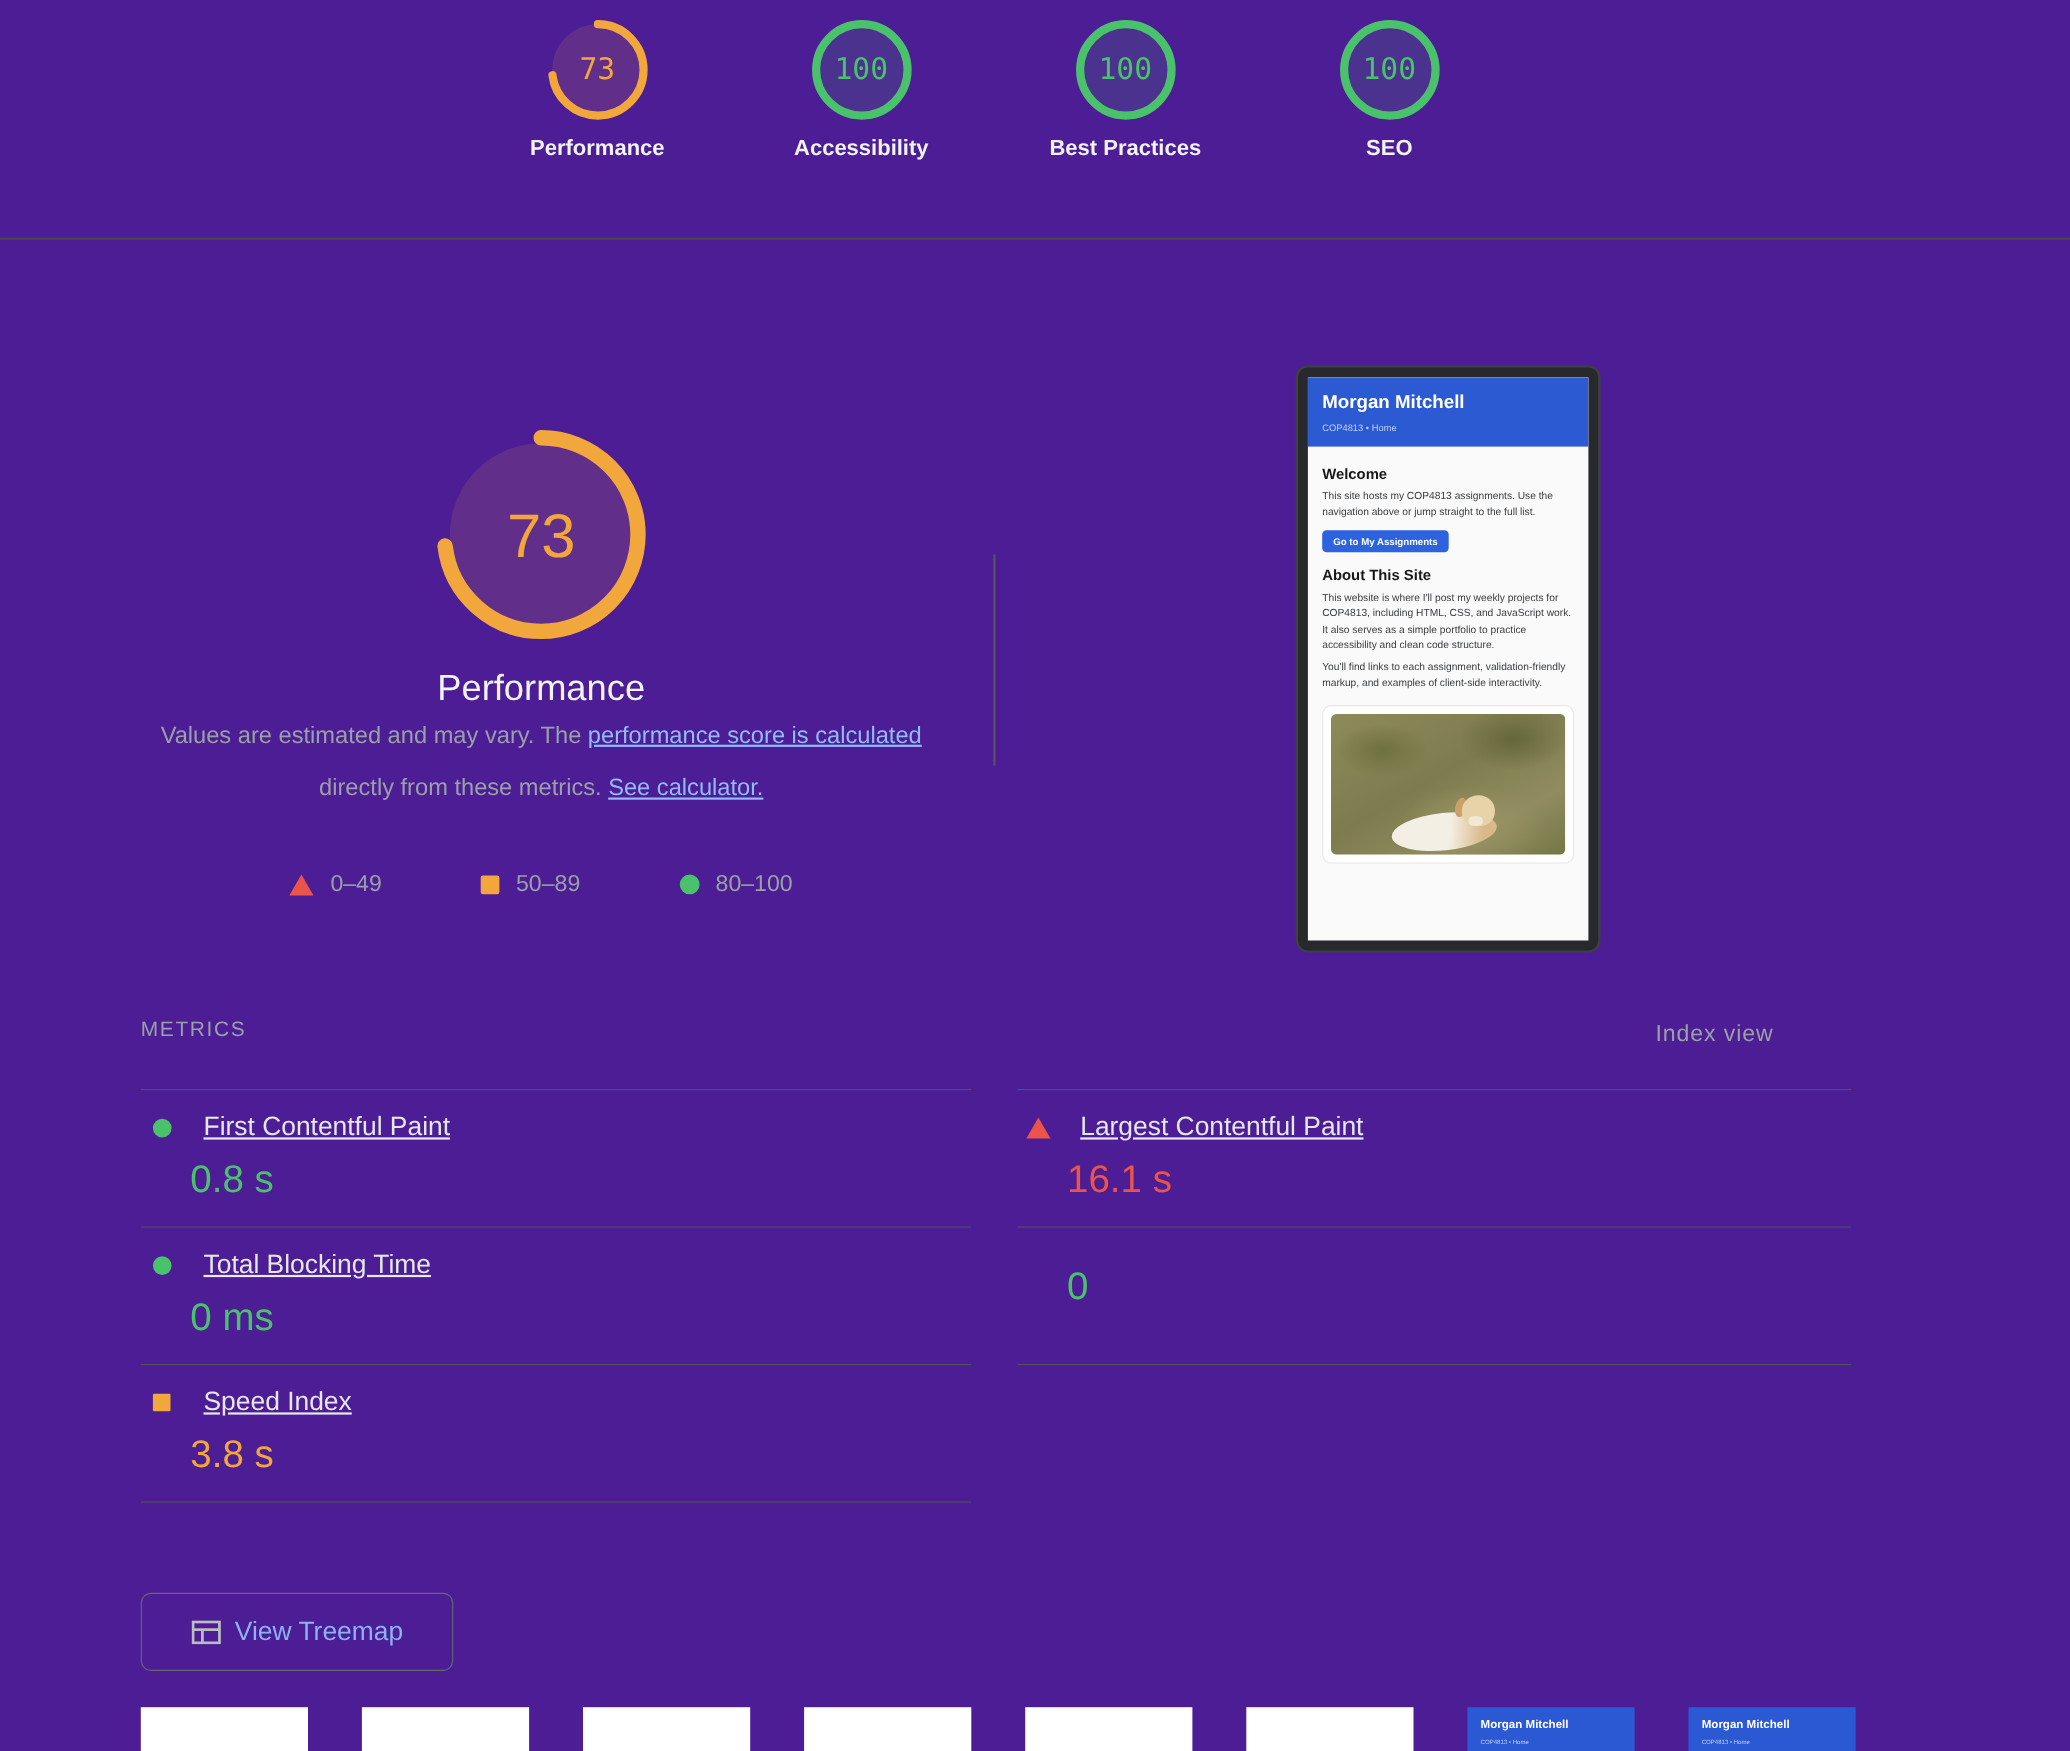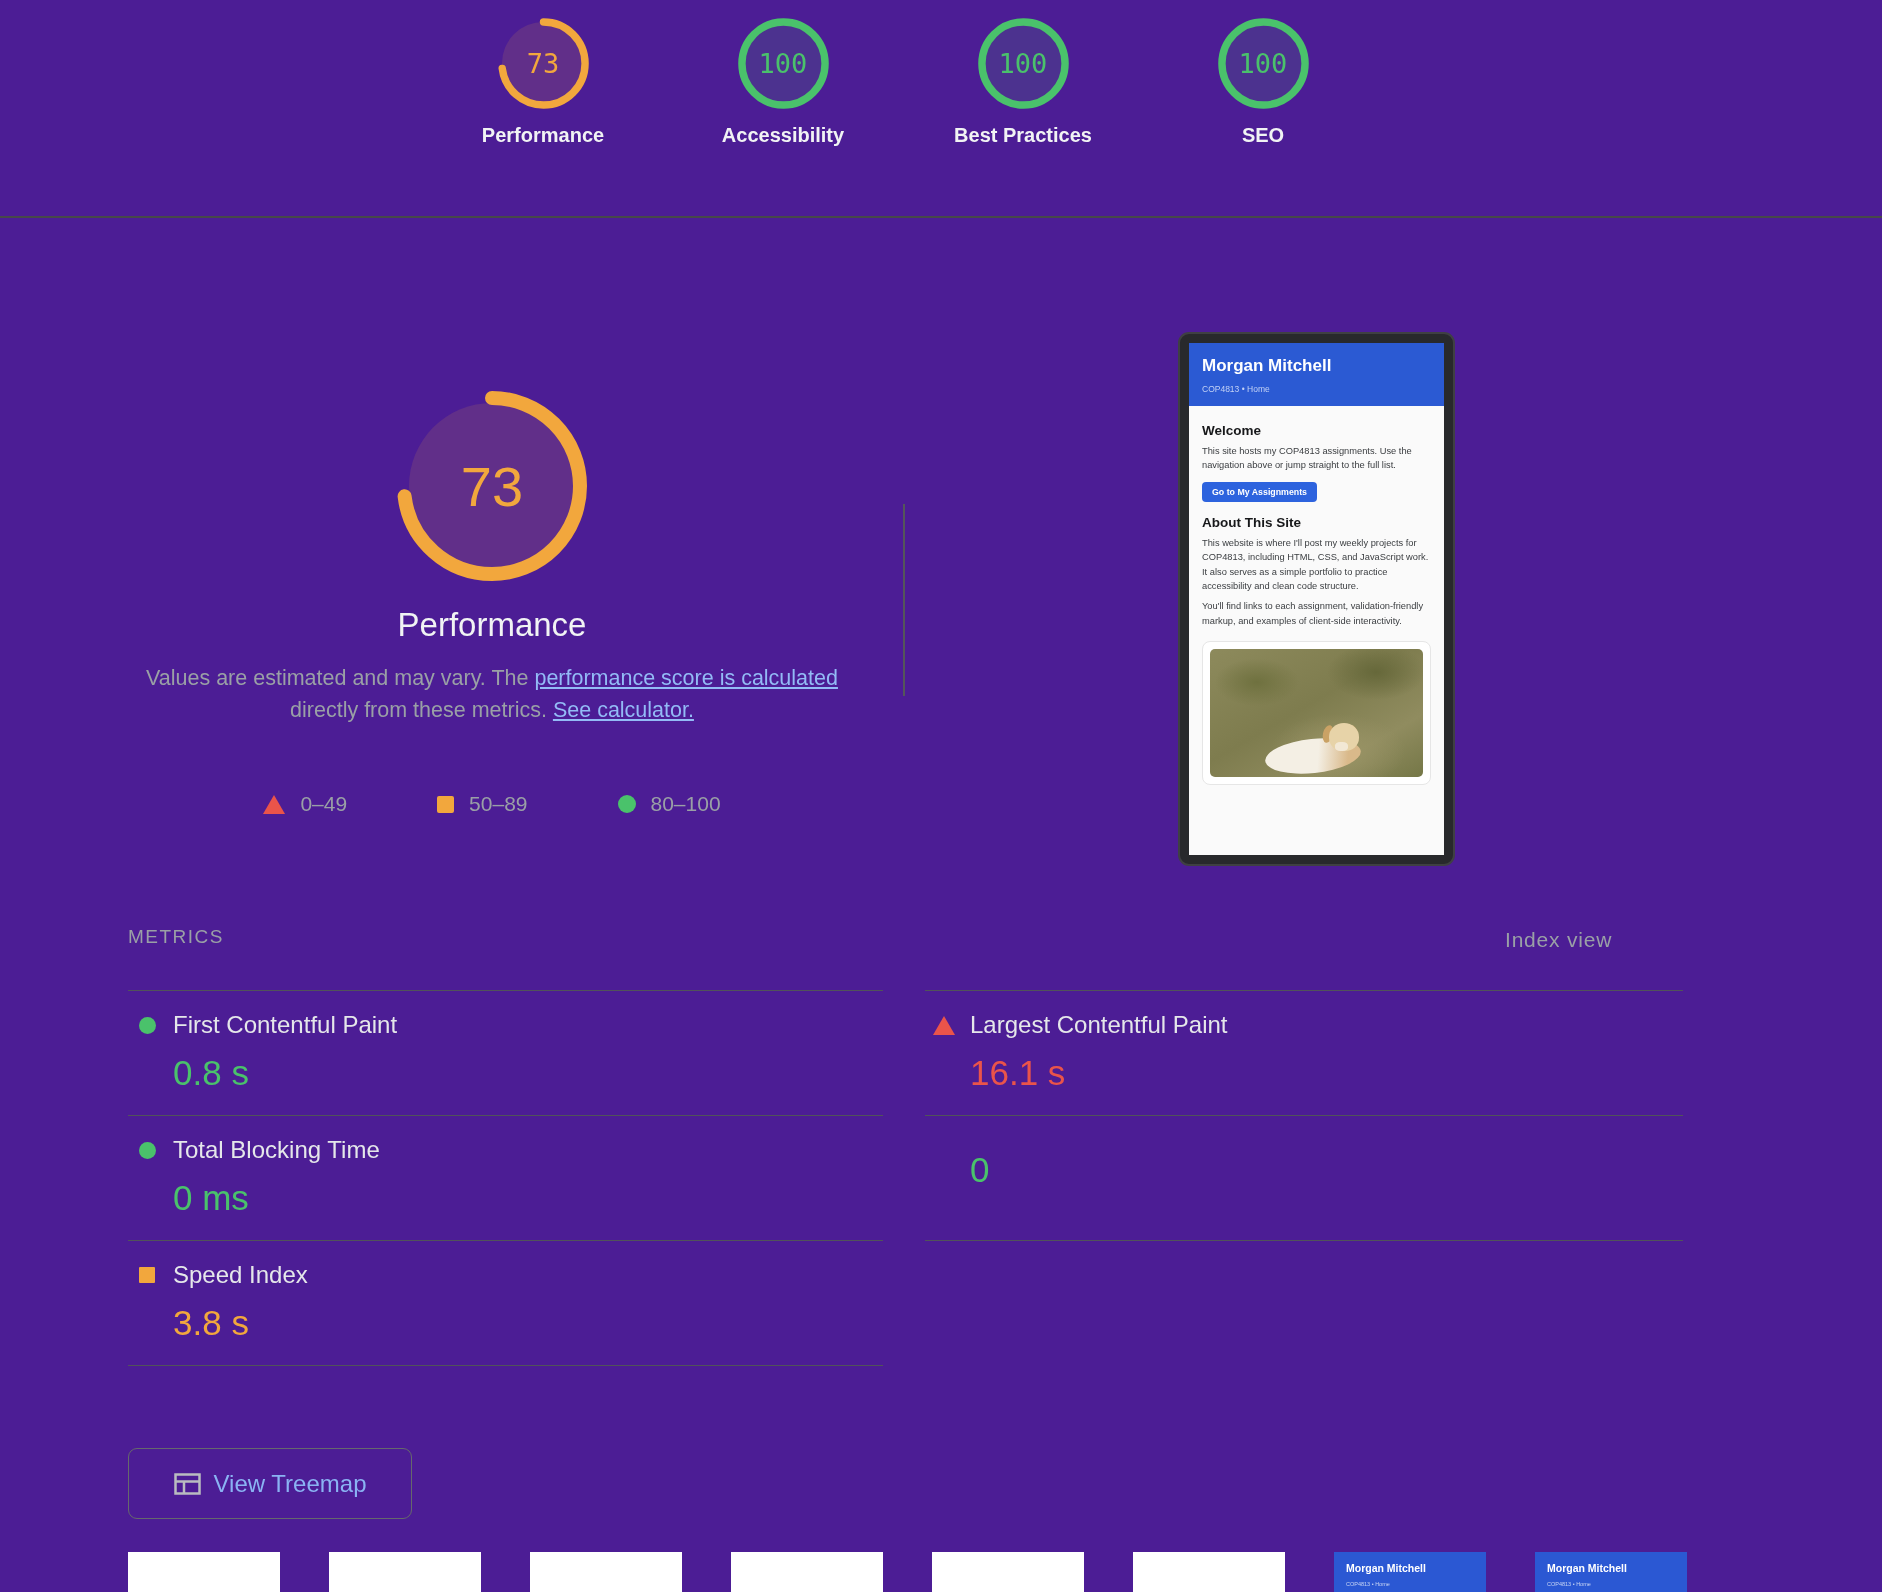--- a/index.html
+++ b/index.html
@@ -17,22 +17,22 @@
   .score-avg{color:#f2a73d;} .score-pass{color:#4ac26b;}
   .cat-label{margin-top:13px;font-size:20px;font-weight:600;color:#f1f3f4;}
 
   
   .big-gauge{position:absolute;left:396px;top:390px;width:192px;height:192px;}
   .big-gauge svg{position:absolute;inset:0;}
   .big-score{position:absolute;inset:0;display:flex;align-items:center;justify-content:center;
              font-size:56px;color:#f2a73d;}
   .perf-title{position:absolute;left:242px;top:606px;width:500px;text-align:center;
               font-size:33px;font-weight:500;color:#f1f3f4;}
-  .perf-desc{position:absolute;left:142px;top:662px;width:700px;text-align:center;
-             font-size:21.5px;line-height:32px;color:#9aa0a6;}
+  .perf-desc{position:absolute;left:142px;top:644px;width:700px;text-align:center;
+             font-size:21.5px;line-height:48px;color:#9aa0a6;}
   .perf-desc a{color:#93bbf6;text-decoration:underline;cursor:pointer;}
 
   
   .legend{position:absolute;left:142px;top:792px;width:700px;display:flex;justify-content:center;gap:90px;}
   .legend-item{display:flex;align-items:center;gap:15px;font-size:21px;color:#9aa0a6;}
   .shape-triangle{width:0;height:0;border-left:11px solid transparent;border-right:11px solid transparent;
                   border-bottom:19px solid #ea544a;}
   .shape-square{width:17px;height:17px;background:#f2a73d;border-radius:2px;}
   .shape-circle{width:18px;height:18px;border-radius:50%;background:#4ac26b;}
 
@@ -71,21 +71,21 @@
   
   .metrics-label{position:absolute;left:128px;top:926px;font-size:19px;font-weight:500;
                  letter-spacing:1.5px;color:#9aa0a6;}
   .expand-view{position:absolute;left:1505px;top:928px;font-size:21px;letter-spacing:0.8px;
                color:#9aa0a6;cursor:pointer;}
   .metrics-grid{position:absolute;left:128px;top:990px;width:1555px;display:grid;
                 grid-template-columns:755px 758px;column-gap:42px;}
   .m-cell{border-bottom:1px solid #515359;padding-top:20px;padding-bottom:22px;}
   .m-cell.first{border-top:1px solid #515359;}
   .m-cell.empty{border-bottom:none;}
-  .m-head{display:flex;align-items:center;gap:15px;margin-left:8px;}
+  .m-head{display:flex;align-items:center;gap:27px;margin-left:8px;text-decoration:underline;}
   .mi-box{width:22px;height:22px;display:flex;align-items:center;justify-content:center;}
   .mi-pass{width:17px;height:17px;border-radius:50%;background:#4ac26b;}
   .mi-fail{width:0;height:0;border-left:11px solid transparent;border-right:11px solid transparent;
            border-bottom:19px solid #ea544a;}
   .mi-average{width:16px;height:16px;background:#f2a73d;border-radius:1px;}
   .m-name{font-size:24px;color:#e5e7ea;}
   .m-value{margin-left:45px;margin-top:14px;font-size:35px;}
   .val-pass{color:#4ac26b;} .val-fail{color:#ea544a;} .val-average{color:#f2a73d;}
 
   

